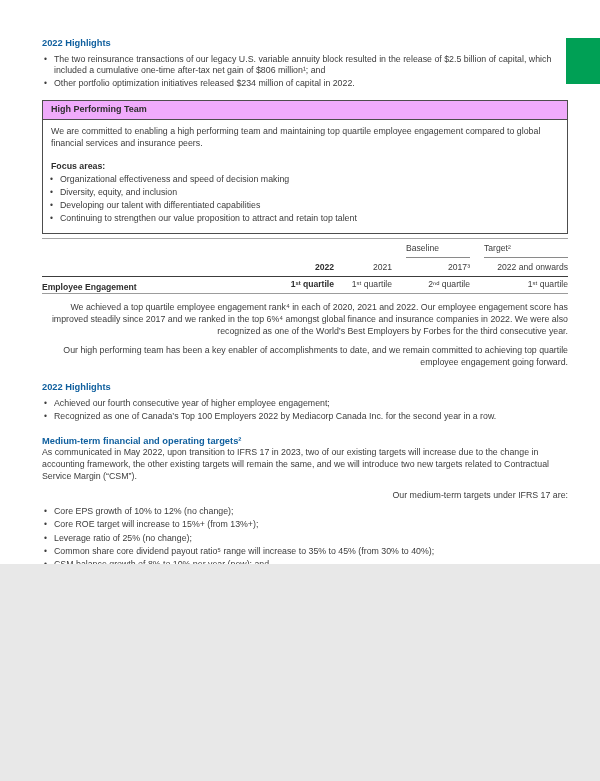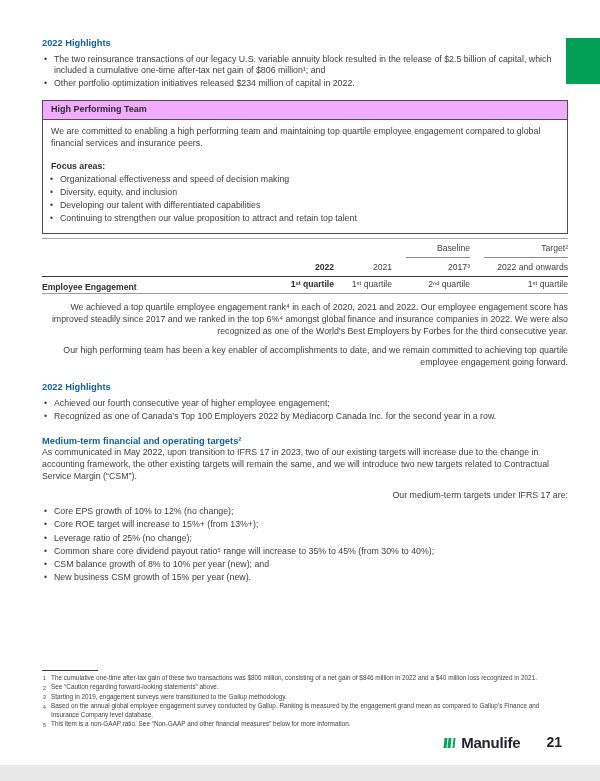--- a/index.html
+++ b/index.html
@@ -1,19 +1,19 @@
 <!DOCTYPE html>
 <html><head>
 <meta charset="utf-8">
 <style>
   * { margin:0; padding:0; box-sizing:border-box; }
   html,body { background:#e8e8e8; }
   body { font-family:"Liberation Sans", sans-serif; }
   .page {
-    position:relative; width:600px; height:765px; margin:0 auto;
+    position:relative; width:600px; height:564px; margin:0 auto;
     background:#ffffff; overflow:hidden; color:#3c3c3c;
   }
   .green-tab { position:absolute; top:38px; right:0; width:34px; height:46px; background:#00a055; }
   .content {
     position:relative; height:100%;
     padding:37px 32px 16px 42px;
     display:flex; flex-direction:column;
     font-size:8.8px; line-height:11.6px;
   }
   .heading { color:#0f5f9e; font-size:9.3px; font-weight:bold; line-height:12px; }
@@ -36,21 +36,21 @@
   .team-box-body .intro { padding-left:3px; }
   .team-box-body .focus-label { margin-top:11px; padding-left:3px; }
   .team-box-body .bullets { margin-top:2px; }
 
   
   .eng-table { margin-top:4px; border-top:1px solid #a5a5a5; font-size:8.6px; padding-top:2px; }
   .t-row { display:flex; align-items:flex-end; }
   .t-label { flex:1; text-align:left; }
   .t-c { text-align:right; padding:2px 0 2.5px 0; }
   .c1 { width:68px; } .c2 { width:58px; } .c3 { width:78px; } .c4 { width:98px; }
-  .grp-inner { display:block; margin-left:14px; text-align:right; border-bottom:1px solid #8a8a8a; padding-bottom:2px; }
+  .grp-inner { display:block; margin-left:14px; text-align:left; border-bottom:1px solid #8a8a8a; padding-bottom:2px; }
   .t-years { border-bottom:1px solid #3c3c3c; }
   .t-data { border-bottom:1px solid #9c9c9c; }
   .t-data .t-label, .t-data .c1 { font-weight:bold; color:#2e2e2e; }
   .y-2022 { font-weight:bold; color:#2e2e2e; }
 
   
   .footnote-block { margin-top:auto; }
   .fn-rule { width:56px; border-top:1px solid #3c3c3c; margin-bottom:3px; }
   .fn-row { display:flex; font-size:6.4px; line-height:8.9px; color:#3f3f3f; }
   .fn-num { flex:0 0 9px; font-size:5.2px; padding-top:0.5px; text-align:left; padding-left:1px; }

